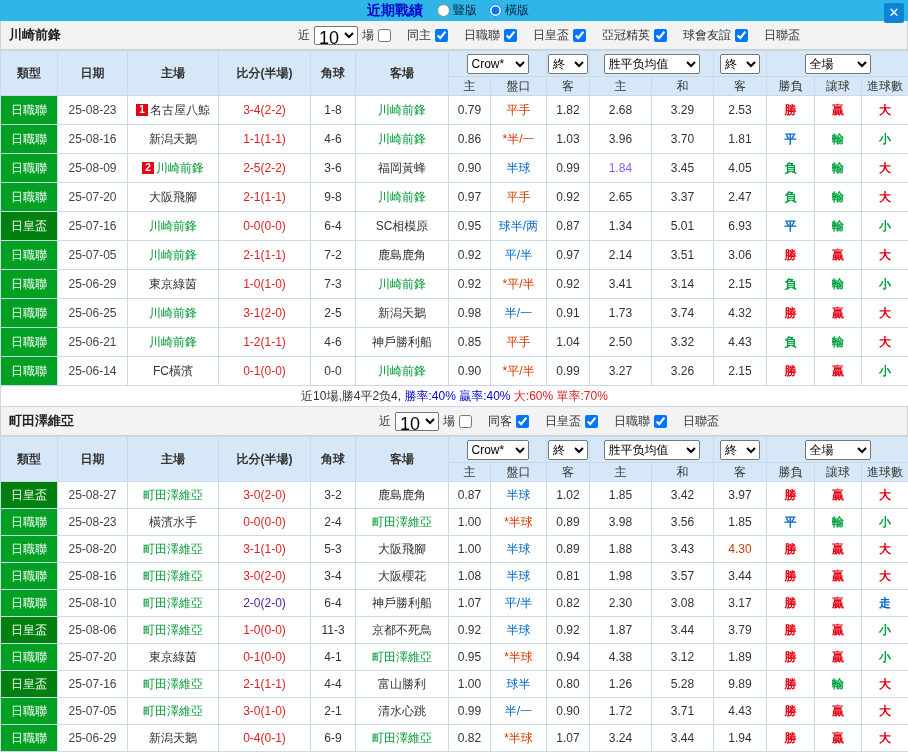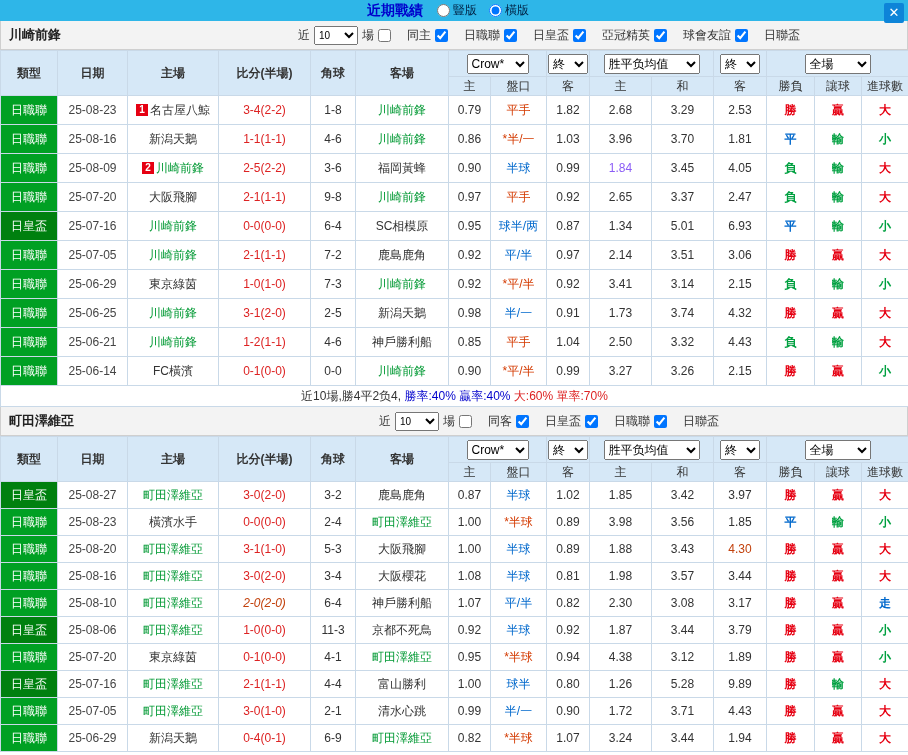--- a/index.html
+++ b/index.html
@@ -8,21 +8,21 @@
   .topbar{height:21px;background:#2eb6e8;display:flex;align-items:center;justify-content:center;position:relative}
   .topbar .title{color:#0000cc;font-weight:bold;font-size:14px;margin-right:14px}
   .layout-radio{display:inline-flex;align-items:center;gap:3px;color:#002244;margin-right:12px;cursor:pointer}
   .layout-radio input{width:13px;height:13px}
   .close-btn{position:absolute;right:4px;top:3px;width:20px;height:20px;background:#0d84d8;color:#fff;
     text-align:center;line-height:20px;font-weight:bold;border-radius:2px;cursor:pointer;font-size:13px}
   .section-head{height:29px;background:#f3f3f3;border:1px solid #cfcfcf;border-top:none;
     display:flex;align-items:center;padding:0 8px}
   .team-name{font-weight:bold;font-size:13px;color:#222;width:190px;flex:none}
   .filters{flex:1;display:flex;align-items:center;justify-content:center;gap:4px;color:#333}
-  .filters select{font-size:10px;height:19px}
+  .filters select{font-size:18px;height:19px}
   .filters label{display:inline-flex;align-items:center;gap:16px;cursor:pointer;white-space:nowrap}
   .filters input[type=checkbox]{width:13px;height:13px}
   table{border-collapse:collapse;width:908px;table-layout:fixed}
   th,td{border:1px solid #c9d9e8;text-align:center;overflow:hidden;white-space:nowrap;padding:0 1px}
   thead th{background:#d6e8f7;font-weight:bold;color:#333}
   tr.h1 th{height:26px}
   tr.h2 th{height:19px;font-weight:normal}
   thead select{font-size:12px;height:20px;max-width:100%}
   .sel-count{width:44px}.sel-src{width:62px}.sel-fin{width:40px}.sel-avg{width:96px}.sel-full{width:66px}
   tbody td{height:29px;background:#fff}
@@ -458,21 +458,21 @@
           <td data-name="avg-draw" style="color: rgb(51, 51, 51);">3.57</td>
           <td data-name="avg-away" style="color: rgb(51, 51, 51);">3.44</td>
           <td data-name="result-winloss" style="color: rgb(230, 0, 18);">勝</td>
           <td data-name="result-handicap" style="color: rgb(230, 0, 18);">贏</td>
           <td data-name="result-goals" style="color: rgb(230, 0, 18);">大</td>
         </tr>
         <tr data-name="match-row">
           <td data-name="league-badge" style="color: rgb(255, 255, 255); background: rgb(0, 160, 35);">日職聯</td>
           <td data-name="match-date" style="color: rgb(68, 68, 68);">25-08-10</td>
           <td data-name="home-team" style="color: rgb(0, 153, 51);">町田澤維亞</td>
-          <td data-name="match-score" style="color: #c2410c; font-style: italic;">2-0(2-0)</td>
+          <td data-name="match-score" style="color: #4c1d95;">2-0(2-0)</td>
           <td data-name="corner-score" style="color: rgb(51, 51, 51);">6-4</td>
           <td data-name="away-team" style="color: rgb(51, 51, 51);">神戶勝利船</td>
           <td data-name="odds-home" style="color: rgb(51, 51, 51);">1.07</td>
           <td data-name="handicap" style="color: rgb(0, 104, 204);">平/半</td>
           <td data-name="odds-away" style="color: rgb(51, 51, 51);">0.82</td>
           <td data-name="avg-home" style="color: rgb(51, 51, 51);">2.30</td>
           <td data-name="avg-draw" style="color: rgb(51, 51, 51);">3.08</td>
           <td data-name="avg-away" style="color: rgb(51, 51, 51);">3.17</td>
           <td data-name="result-winloss" style="color: rgb(230, 0, 18);">勝</td>
           <td data-name="result-handicap" style="color: rgb(230, 0, 18);">贏</td>

